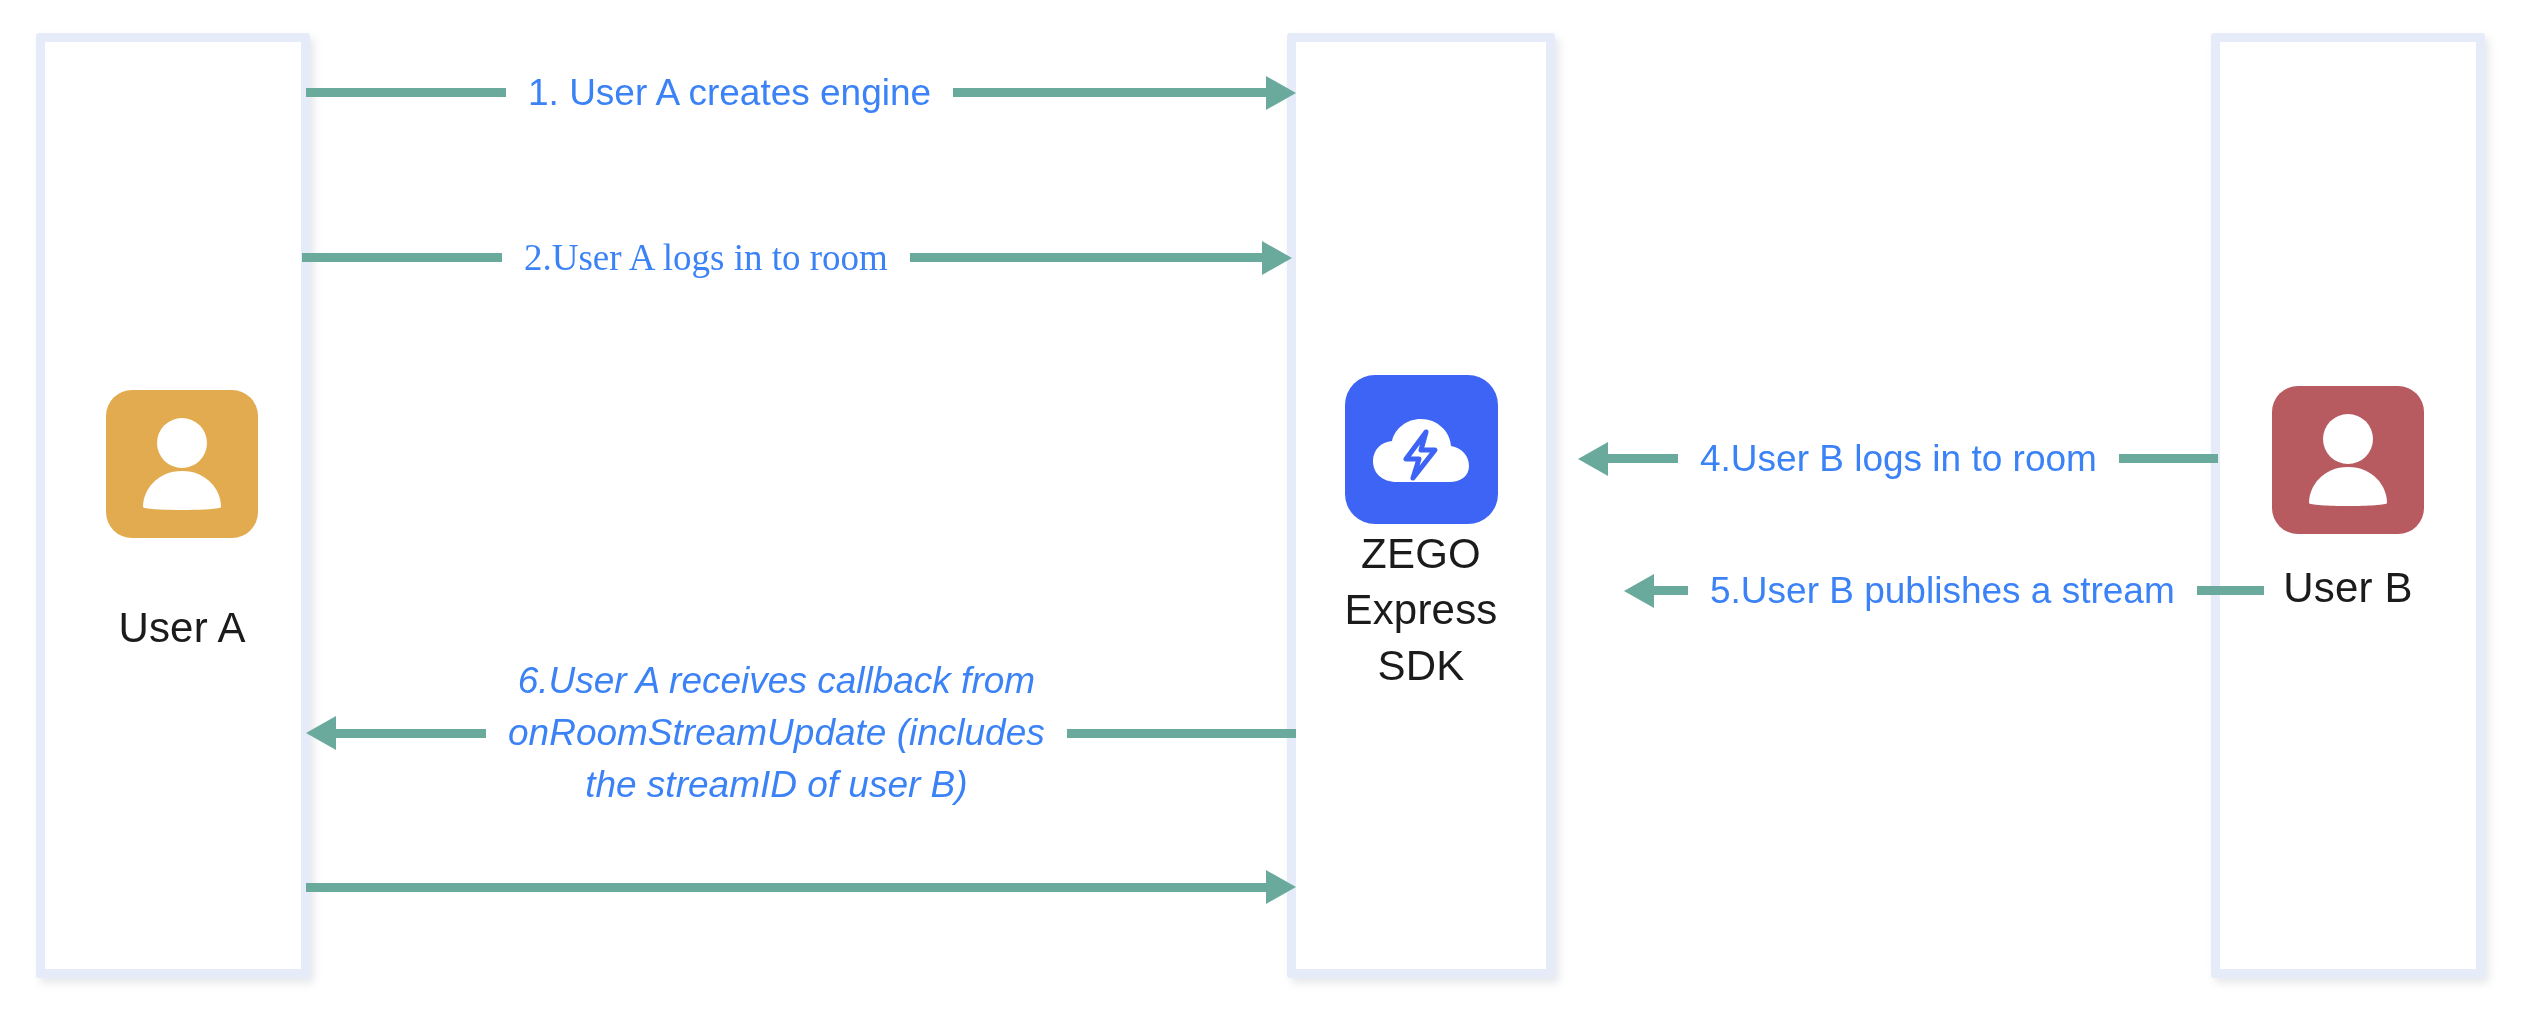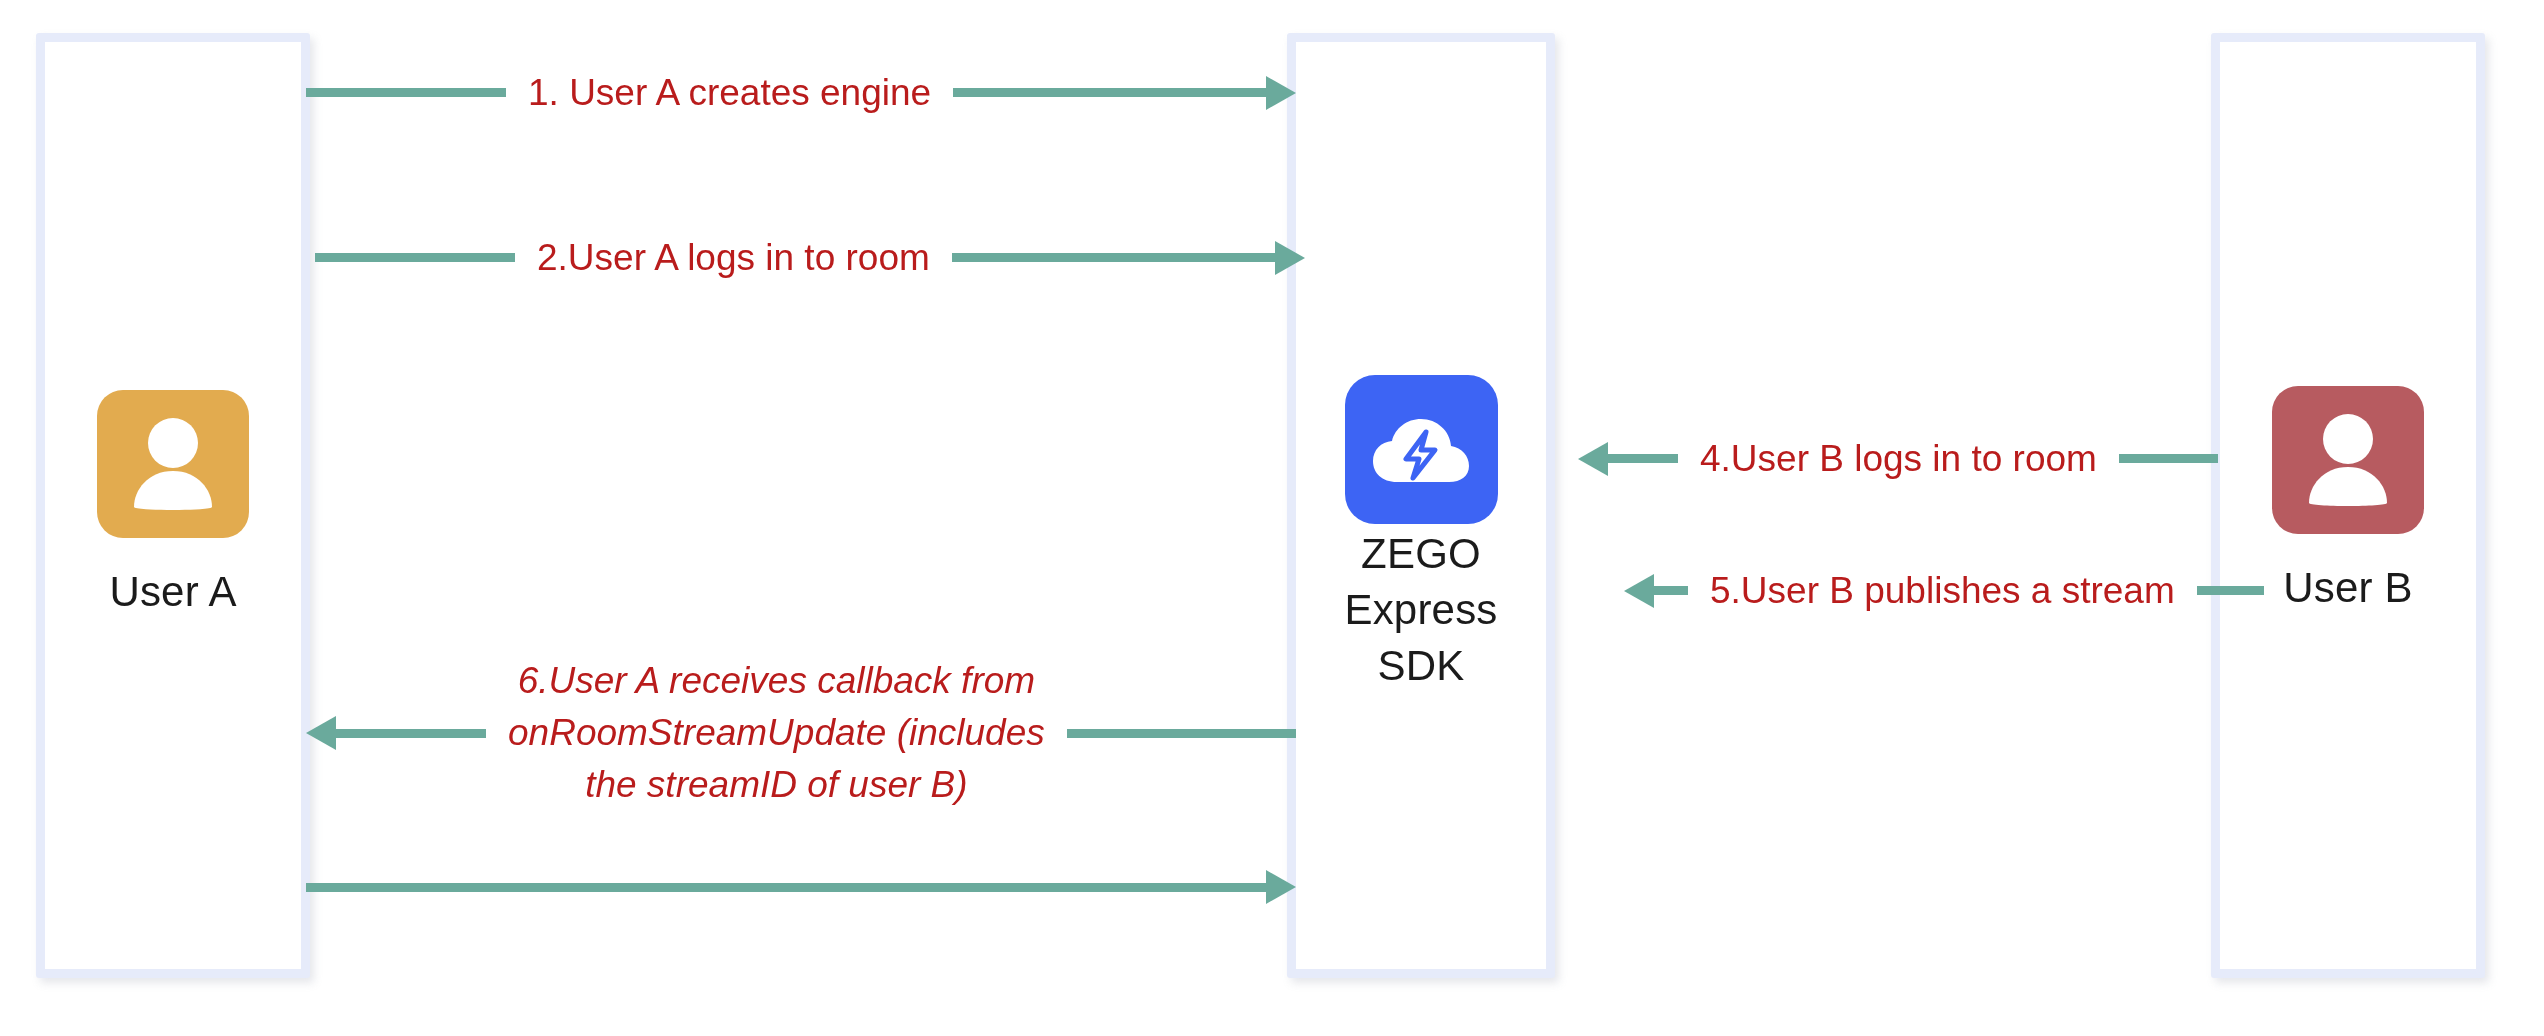--- a/index.html
+++ b/index.html
@@ -35,21 +35,21 @@
   #lifeline-user-b  { left: 2211px; top: 33px; width: 274px; height: 945px; }
 
   
   .actor {
     position: absolute;
     display: flex;
     flex-direction: column;
     align-items: center;
     z-index: 5;
   }
-  #actor-user-a { left: 36px;   top: 390px; width: 274px; }
+  #actor-user-a { left: 45px;   top: 390px; width: 274px; gap: 36px; }
   #actor-user-b { left: 2211px; top: 386px; width: 274px; }
   #actor-sdk    { left: 1287px; top: 375px; width: 268px; }
 
   .avatar {
     width: 152px;
     height: 148px;
     border-radius: 26px;
     display: flex;
     align-items: center;
     justify-content: center;
@@ -80,21 +80,21 @@
     z-index: 4;
   }
 
   .msg-line {
     height: 9px;
     background: #6aaa9c;
     flex: 0 0 auto;
   }
 
   .msg-label {
-    color: #b91c1c;
+    color: #3b82f6;
     font-size: 37px;
     line-height: 51px;
     text-align: center;
     white-space: pre-line;
     padding: 0 22px;
     flex: 0 0 auto;
   }
 
   .arrow-head {
     width: 0;
@@ -107,21 +107,21 @@
     border-left: 30px solid #6aaa9c;
   }
   .arrow-head.left {
     border-top: 17px solid transparent;
     border-bottom: 17px solid transparent;
     border-right: 30px solid #6aaa9c;
   }
 
   
   #message-1 { left: 306px;  top: 67px;  width: 990px; }
-  #message-2 { left: 315px;  top: 232px; width: 990px; }
+  #message-2 { left: 302px;  top: 232px; width: 990px; font-family: Liberation Serif, serif; }
   #message-3 { left: 1578px; top: 298px; width: 640px; }
   #message-4 { left: 1578px; top: 433px; width: 640px; }
   #message-5 { left: 1624px; top: 565px; width: 640px; }
   #message-6 { left: 306px;  top: 655px; width: 990px; }
   #message-7 { left: 306px;  top: 870px; width: 990px; }
 
   #message-6 .msg-label { line-height: 52px; font-style: italic; }
   #message-7 .msg-label { line-height: 52px; }
 </style>
 </head>

